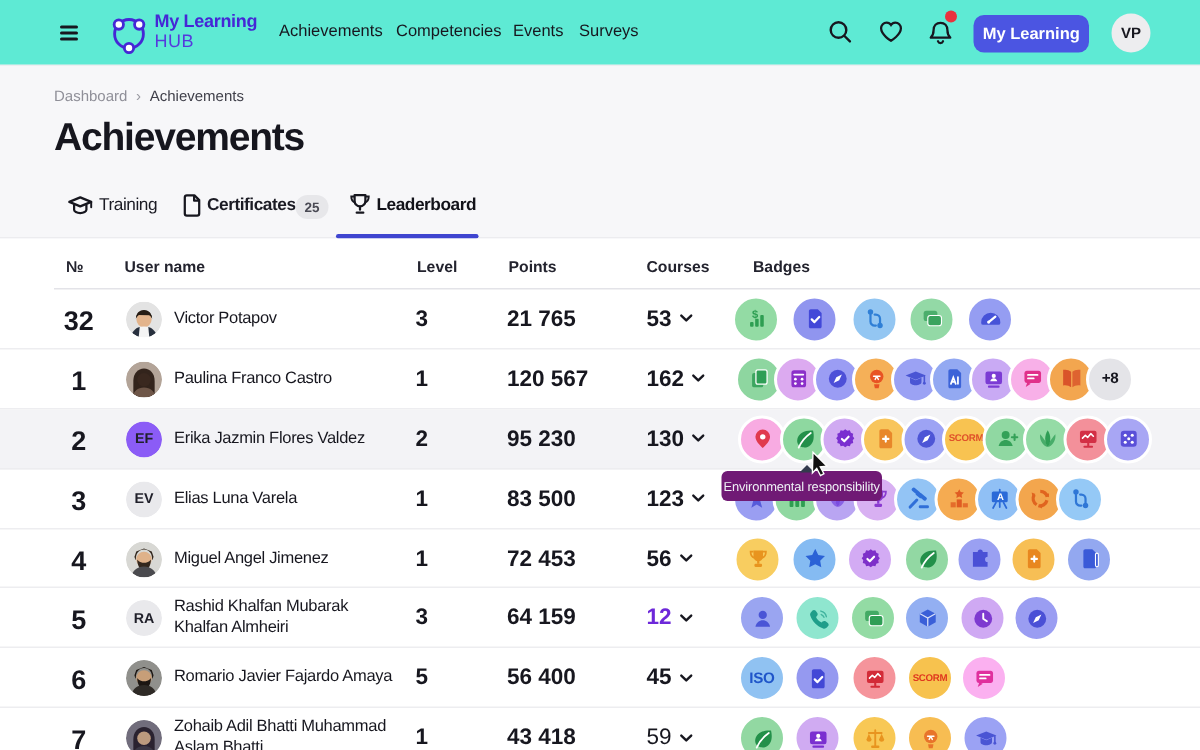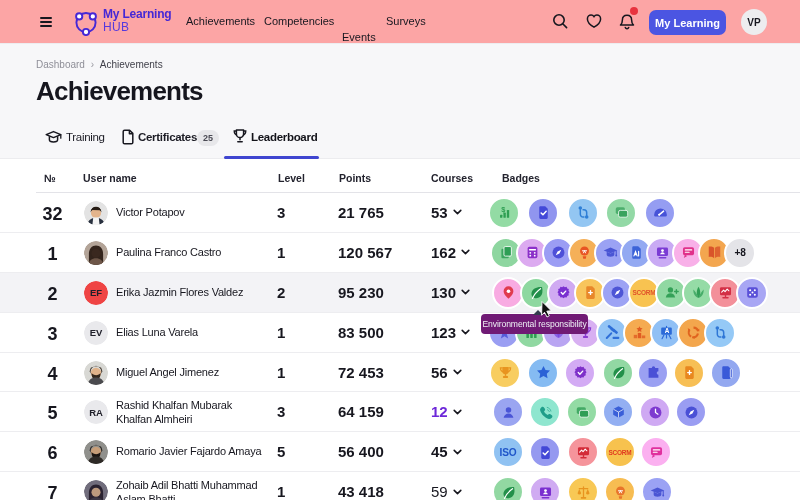--- a/index.html
+++ b/index.html
@@ -1,33 +1,33 @@
 <!DOCTYPE html>
 <html><head><meta charset="utf-8"><style>
 *{margin:0;padding:0;box-sizing:border-box;}
 body{width:800px;height:500px;overflow:hidden;font-family:"Liberation Sans",sans-serif;background:#f7f7f9;position:relative;}
 </style></head><body>
 
-<div style="position:absolute;left:0;top:0;width:800px;height:44px;background:#fca5a5;border-bottom:1px solid #ededf0;z-index:50;">
+<div style="position:absolute;left:0;top:0;width:800px;height:44px;background:#5eead4;border-bottom:1px solid #ededf0;z-index:50;">
   <div style="position:absolute;left:40px;top:17px;width:12px;height:10px;display:flex;flex-direction:column;justify-content:space-between;">
     <div style="height:1.7px;background:#17171f;border-radius:1px;"></div>
     <div style="height:1.7px;background:#17171f;border-radius:1px;"></div>
     <div style="height:1.7px;background:#17171f;border-radius:1px;"></div>
   </div>
   <div style="position:absolute;left:72px;top:8px;"><svg width="28" height="28" viewBox="0 0 28 28" style="">
         <circle cx="14" cy="14.6" r="9.6" fill="none" stroke="#4527d6" stroke-width="1.9"></circle>
         <circle cx="7.2" cy="8.4" r="3.1" fill="#fff" stroke="#4527d6" stroke-width="1.9"></circle>
         <circle cx="20.8" cy="8.4" r="3.1" fill="#fff" stroke="#4527d6" stroke-width="1.9"></circle>
         <circle cx="14" cy="24" r="3.1" fill="#fff" stroke="#4527d6" stroke-width="1.9"></circle>
       </svg></div>
   <div style="position:absolute;left:103px;top:7px;font-size:12px;font-weight:bold;color:#4527d6;letter-spacing:-0.2px;">My Learning</div>
   <div style="position:absolute;left:103px;top:20px;font-size:12px;font-weight:500;color:#5639dd;letter-spacing:0.3px;">HUB</div>
   <div style="position:absolute;left:186px;top:15px;font-size:11px;font-weight:500;color:#17171f;">Achievements</div>
   <div style="position:absolute;left:264px;top:15px;font-size:11px;font-weight:500;color:#17171f;">Competencies</div>
-  <div style="position:absolute;left:342px;top:15px;font-size:11px;font-weight:500;color:#17171f;margin-top:16px;">Events</div>
+  <div style="position:absolute;left:342px;top:15px;font-size:11px;font-weight:500;color:#17171f;">Events</div>
   <div style="position:absolute;left:386px;top:15px;font-size:11px;font-weight:500;color:#17171f;">Surveys</div>
   <div style="position:absolute;left:551px;top:12px;"><svg width="18" height="18" viewBox="0 0 18 18" style="">
         <circle cx="8" cy="8" r="5.2" fill="none" stroke="#17171f" stroke-width="1.6"></circle>
         <path d="M12 12l3.6 3.6" stroke="#17171f" stroke-width="1.6" stroke-linecap="round"></path>
       </svg></div>
   <div style="position:absolute;left:585px;top:12px;"><svg width="18" height="18" viewBox="0 0 18 18" style="">
         <path d="M9 15.2S2.4 11.3 2.4 6.9c0-2.2 1.7-3.9 3.7-3.9 1.2 0 2.3.6 2.9 1.6.6-1 1.7-1.6 2.9-1.6 2 0 3.7 1.7 3.7 3.9 0 4.4-6.6 8.3-6.6 8.3z" fill="none" stroke="#17171f" stroke-width="1.5"></path>
       </svg></div>
   <div style="position:absolute;left:617px;top:12px;"><svg width="20" height="20" viewBox="0 0 20 20" style="">
         <path d="M10 3.2c-2.8 0-4.6 2-4.6 4.8 0 3.2-1.2 4.4-1.9 5.1h13c-.7-.7-1.9-1.9-1.9-5.1 0-2.8-1.8-4.8-4.6-4.8z" fill="none" stroke="#17171f" stroke-width="1.5" stroke-linejoin="round"></path>
@@ -211,21 +211,21 @@
       <path d="M7.6 3.6C6.4 2.5 4.6 2.1 2.6 2.4v9.8c2-.3 3.8.1 5 1.2z" fill="#d9542a"></path>
       <path d="M8.4 3.6c1.2-1.1 3-1.5 5-1.2v9.8c-2-.3-3.8.1-5 1.2z" fill="#d9542a" opacity="0.82"></path>
     </svg>
   </div>
 <div style="position:absolute;left:724px;top:236.85px;width:32px;height:32px;border-radius:50%;background:#e4e4e8;border:2px solid #fff;display:flex;align-items:center;justify-content:center;">
     <span style="font-size:10.15px;font-weight:bold;color:#17171f;letter-spacing:-0.2px;">+8</span>
   </div>
 <div style="position:absolute;left:0;top:272.8px;width:800px;height:39.9px;background:#f3f3f6;border-bottom:1px solid #ededf0;"></div>
 <div style="position:absolute;left:36px;top:283.8px;width:33px;text-align:center;font-size:18px;font-weight:bold;color:#17171f;">2</div>
 <div style="position:absolute;left:84px;top:280.8px;width:24px;height:24px;border-radius:50%;overflow:hidden;">
-    <div style="width:24px;height:24px;border-radius:50%;background:#ef4444;display:flex;align-items:center;justify-content:center;font-size:9.5px;font-weight:bold;color:#20202a;">EF</div>
+    <div style="width:24px;height:24px;border-radius:50%;background:#8b5cf6;display:flex;align-items:center;justify-content:center;font-size:9.5px;font-weight:bold;color:#20202a;">EF</div>
   </div>
 <div style="position:absolute;left:116px;top:292.8px;width:185px;transform:translateY(-50%);font-size:11px;font-weight:500;color:#17171f;line-height:13.5px;letter-spacing:-0.2px;">Erika Jazmin Flores Valdez</div>
 <div style="position:absolute;left:277px;top:283.8px;font-size:15px;font-weight:bold;color:#17171f;">2</div>
 <div style="position:absolute;left:338px;top:283.8px;font-size:15px;font-weight:bold;color:#17171f;">95 230</div>
 <div style="position:absolute;left:431px;top:283.8px;font-size:15px;font-weight:bold;color:#17171f;display:flex;align-items:center;">130<svg width="9" height="6" viewBox="0 0 9 6" style="margin-left:5px;">
       <path d="M1.2 1.4L4.5 4.6 7.8 1.4" stroke="#17171f" stroke-width="1.6" fill="none" stroke-linecap="round" stroke-linejoin="round"></path>
     </svg></div>
 <div style="position:absolute;left:492px;top:276.75px;width:32px;height:32px;border-radius:50%;background:#f8abe2;border:2px solid #fff;display:flex;align-items:center;justify-content:center;">
     <svg width="17" height="17" viewBox="0 0 16 16">
       <path d="M8 2.2a4.6 4.6 0 0 0-4.6 4.6c0 3.4 4.6 7 4.6 7s4.6-3.6 4.6-7A4.6 4.6 0 0 0 8 2.2z" fill="#e03a4e"></path>

